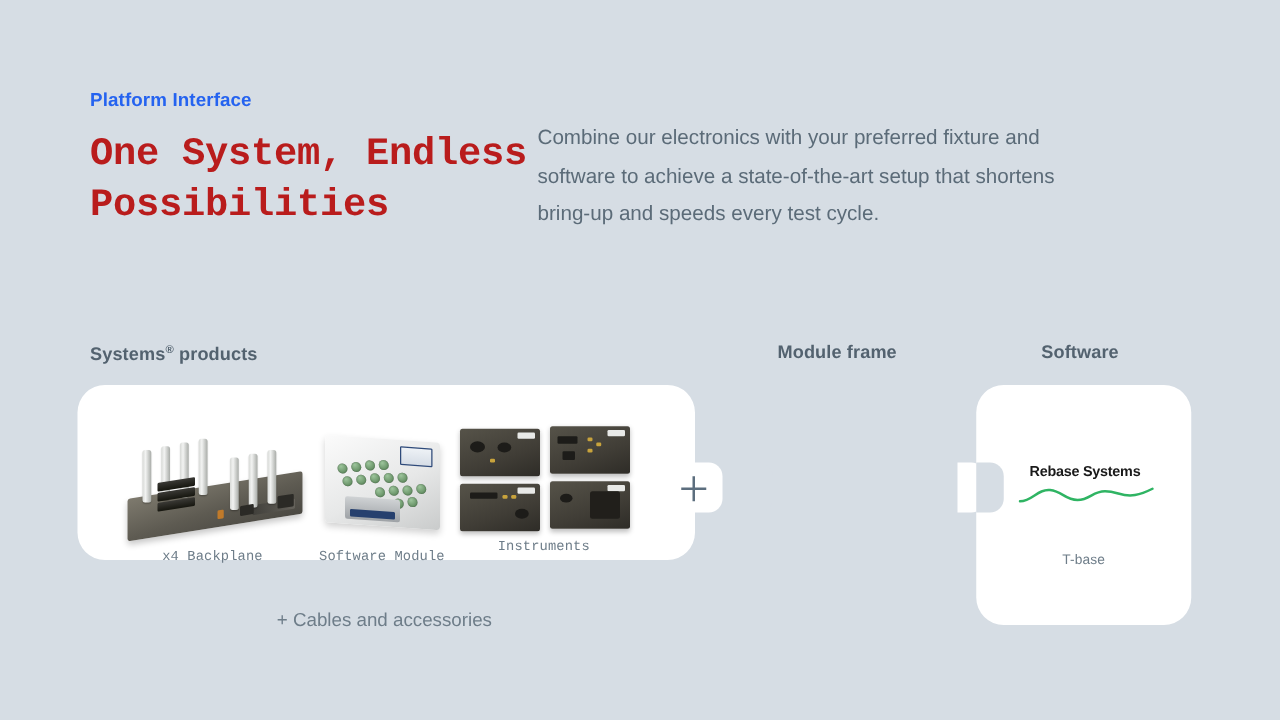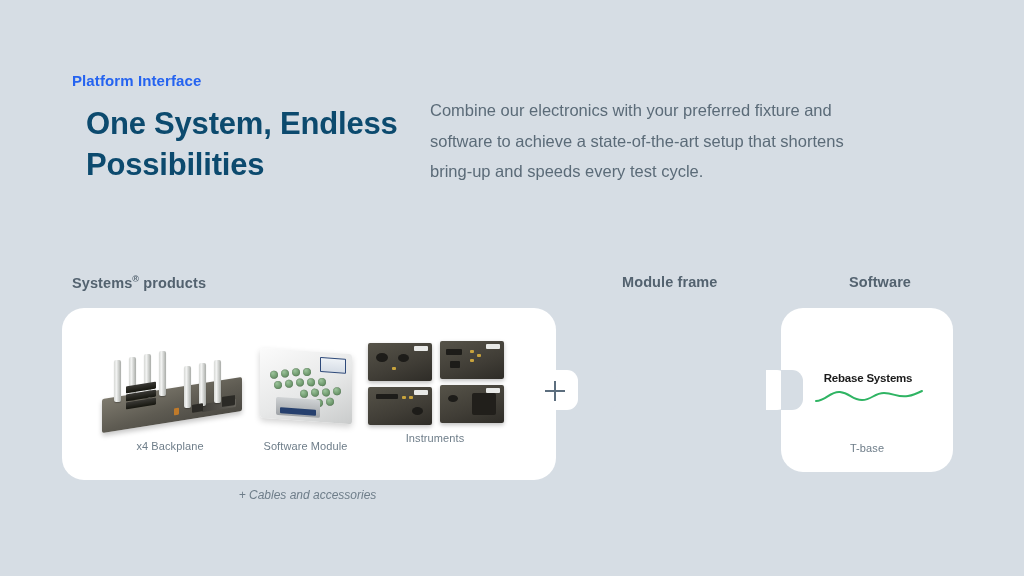--- a/index.html
+++ b/index.html
@@ -11,46 +11,46 @@
   }
   .slide { position:relative; width:1024px; height:576px; }
 
   
   .eyebrow {
     position:absolute; left:72px; top:72px;
     font-size:15px; font-weight:bold; color:#2563f0;
     letter-spacing:.1px;
   }
   .headline {
-    position:absolute; left:86px; top:104px; width:400px;
-    font-size:31px; font-weight:bold; color:#0c4a6e;
-    line-height:1.32; letter-spacing:-.2px;
+    position:absolute; left:72px; top:104px; width:400px;
+    font-size:31px; font-weight:bold; color:#b91c1c;
+    line-height:1.32; letter-spacing:-.2px;font-family:Liberation Mono, monospace;
   }
   .lede {
     position:absolute; left:430px; top:95px; width:460px;
     font-size:16.5px; color:#5b6b78; line-height:1.85;
   }
 
   
   .sec-label {
     position:absolute; font-size:14.5px; font-weight:bold;
     color:#53626f; letter-spacing:.1px;
   }
   .sec-label sup { font-size:9px; vertical-align:super; }
   .sec-atomik  { left:72px;  top:274px; }
   .sec-fixture { left:622px; top:274px; }
-  .sec-software{ left:833px; top:274px;margin-left:16px; }
+  .sec-software{ left:833px; top:274px; }
 
   
   .card {
     position:absolute; background:#ffffff; border-radius:22px;
   }
-  .card-atomik   { left:62px;  top:308px; width:494px; height:172px; }
+  .card-atomik   { left:62px;  top:308px; width:494px; height:140px;font-family:Liberation Mono, monospace; }
   .card-fixture  { left:596px; top:308px; width:170px; height:164px; }
-  .card-software { left:781px; top:308px; width:172px; height:164px; }
+  .card-software { left:781px; top:308px; width:172px; height:192px; }
 
   
   .notch {
     position:absolute; width:22px; height:40px;
     background:#d6dde4; border-radius:0 11px 11px 0;
   }
   .notch-fixture  { left:596px; top:370px; }
   .notch-software { left:781px; top:370px; }
 
   
@@ -77,21 +77,21 @@
   .plus:after  { left:9px; top:0;  width:2px;  height:20px; }
 
   
   .cap {
     position:absolute; font-size:11px; color:#6e7d89;
     text-align:center; letter-spacing:.1px;
   }
 
   .cables {
     position:absolute; left:205px; top:488px; width:205px;
-    text-align:center; font-size:12px; color:#6e7d89;font-style:italic;
+    text-align:center; font-size:15px; color:#6e7d89;
   }
 
   
   .art { position:absolute; }
 
   
   .bp { left:96px; top:344px; width:150px; height:88px; }
   .bp-board {
     position:absolute; left:6px; top:44px; width:140px; height:34px;
     background:linear-gradient(170deg,#7e7a6e 0%,#5e5b52 55%,#4a4842 100%);

